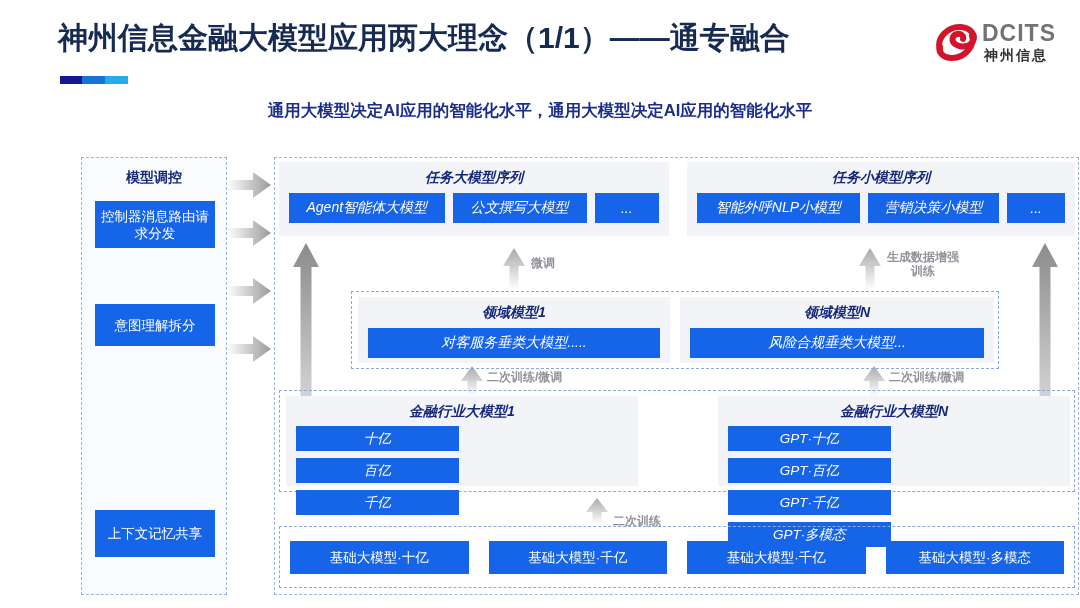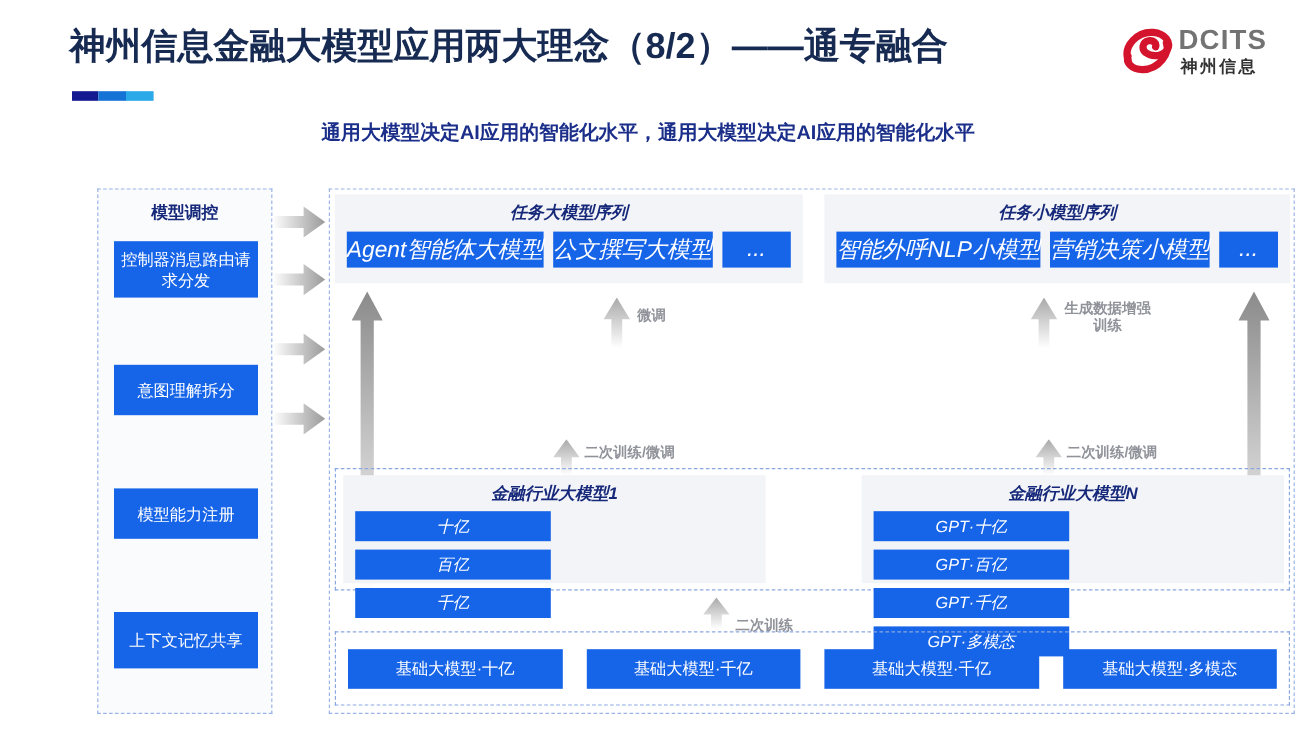--- a/index.html
+++ b/index.html
@@ -74,21 +74,21 @@
   }
 
   
   .group{position:absolute;background:#f3f4f7;box-sizing:border-box;font-style:italic;}
   .group-title{
     width:100%;text-align:center;font-size:14px;font-weight:bold;
     color:#16287a;padding-top:7px;
   }
   .chips{display:flex;gap:8px;padding:6px 10px 9px 10px;box-sizing:border-box;}
   .chip{
-    background:#1664e8;color:#fff;font-size:19px;
+    background:#1664e8;color:#fff;font-size:14px;
     display:flex;align-items:center;justify-content:center;text-align:center;
     height:30px;box-sizing:border-box;white-space:nowrap;
   }
 
   
   .dashed{position:absolute;border:1px dashed #8aa7e0;box-sizing:border-box;}
 
   
   #task-big{left:4px;top:4px;width:390px;height:74px;}
   #task-small{left:412px;top:4px;width:388px;height:74px;}
@@ -115,21 +115,21 @@
   .v-arrow svg{display:block;width:100%;height:100%;}
   .v-label{
     position:absolute;font-size:12px;font-weight:bold;color:#8f9299;
     line-height:14px;white-space:pre-line;
   }
 </style>
 </head>
 <body>
 
 <div class="header">
-  <div class="slide-title">神州信息金融大模型应用两大理念（8/2）——通专融合</div>
+  <div class="slide-title">神州信息金融大模型应用两大理念（1/1）——通专融合</div>
   <div class="accent-bar">
     <i></i>
     <i></i>
     <i></i>
   </div>
   <div class="subtitle">通用大模型决定AI应用的智能化水平，通用大模型决定AI应用的智能化水平</div>
 
   <div class="logo">
     <div class="mark">
       <svg viewBox="0 0 44 42">
@@ -141,21 +141,20 @@
     <div class="cn">神州信息</div>
   </div>
 </div>
 
 <div class="diagram">
 
   <div class="ctrl-panel">
     <div class="ctrl-title">模型调控</div>
     <div class="ctrl-btn b0">控制器消息路由请求分发</div>
     <div class="ctrl-btn b1">意图理解拆分</div>
-    <div class="ctrl-btn b2">模型能力注册</div>
     <div class="ctrl-btn b3">上下文记忆共享</div>
   </div>
 
   <div class="r-arrow" style="left:203px;top:32px;">
     <svg viewBox="0 0 44 26">
         <defs>
           <linearGradient id="gR1" x1="0" y1="0" x2="1" y2="0">
       <stop offset="0" stop-color="#ffffff"></stop>
             <stop offset="1" stop-color="#9a9a9a"></stop>
           </linearGradient>
@@ -300,20 +299,34 @@
 
     <div class="group" id="task-small">
       <div class="group-title">任务小模型序列</div>
       <div class="chips">
         <div class="chip" style="flex:1.55">智能外呼NLP小模型</div>
         <div class="chip" style="flex:1.25">营销决策小模型</div>
         <div class="chip" style="flex:0.55">...</div>
       </div>
     </div>
 
+    <div class="dashed" id="domain-wrap">
+      <div class="group" id="domain-1">
+        <div class="group-title">领域模型1</div>
+        <div class="chips">
+          <div class="chip" style="flex:1">对客服务垂类大模型.....</div>
+        </div>
+      </div>
+      <div class="group" id="domain-n">
+        <div class="group-title">领域模型N</div>
+        <div class="chips">
+          <div class="chip" style="flex:1">风险合规垂类大模型...</div>
+        </div>
+      </div>
+    </div>
 
     <div class="dashed" id="industry-wrap">
       <div class="group" id="industry-1">
         <div class="group-title">金融行业大模型1</div>
         <div class="grid2">
           <div class="chip">十亿</div>
           <div class="chip">百亿</div>
           <div class="chip">千亿</div>
         </div>
       </div>

